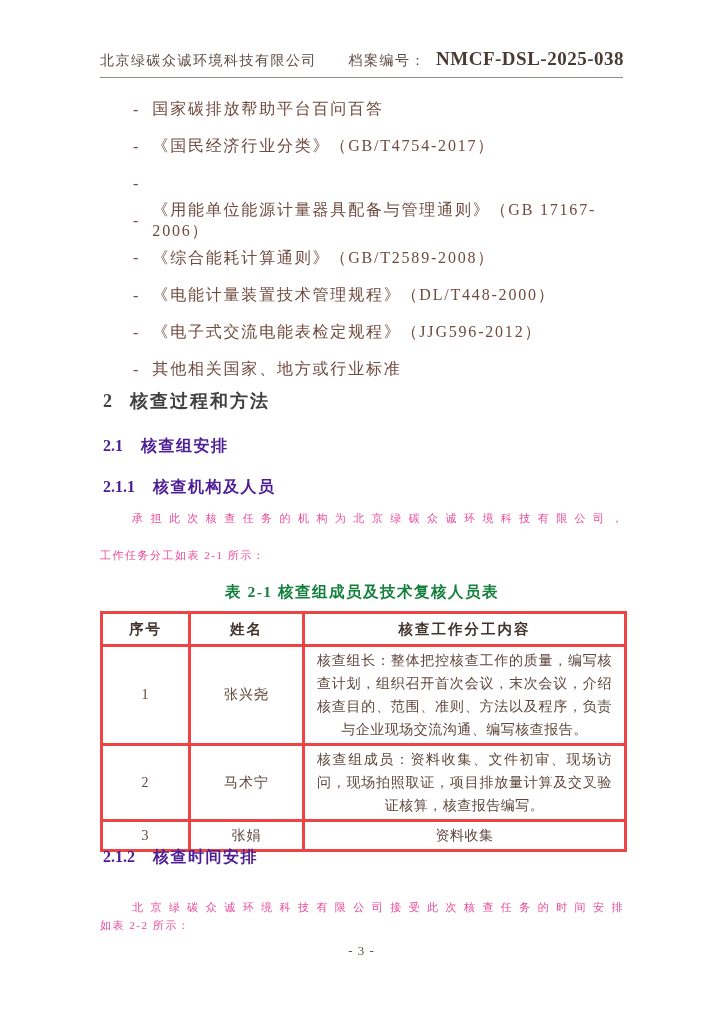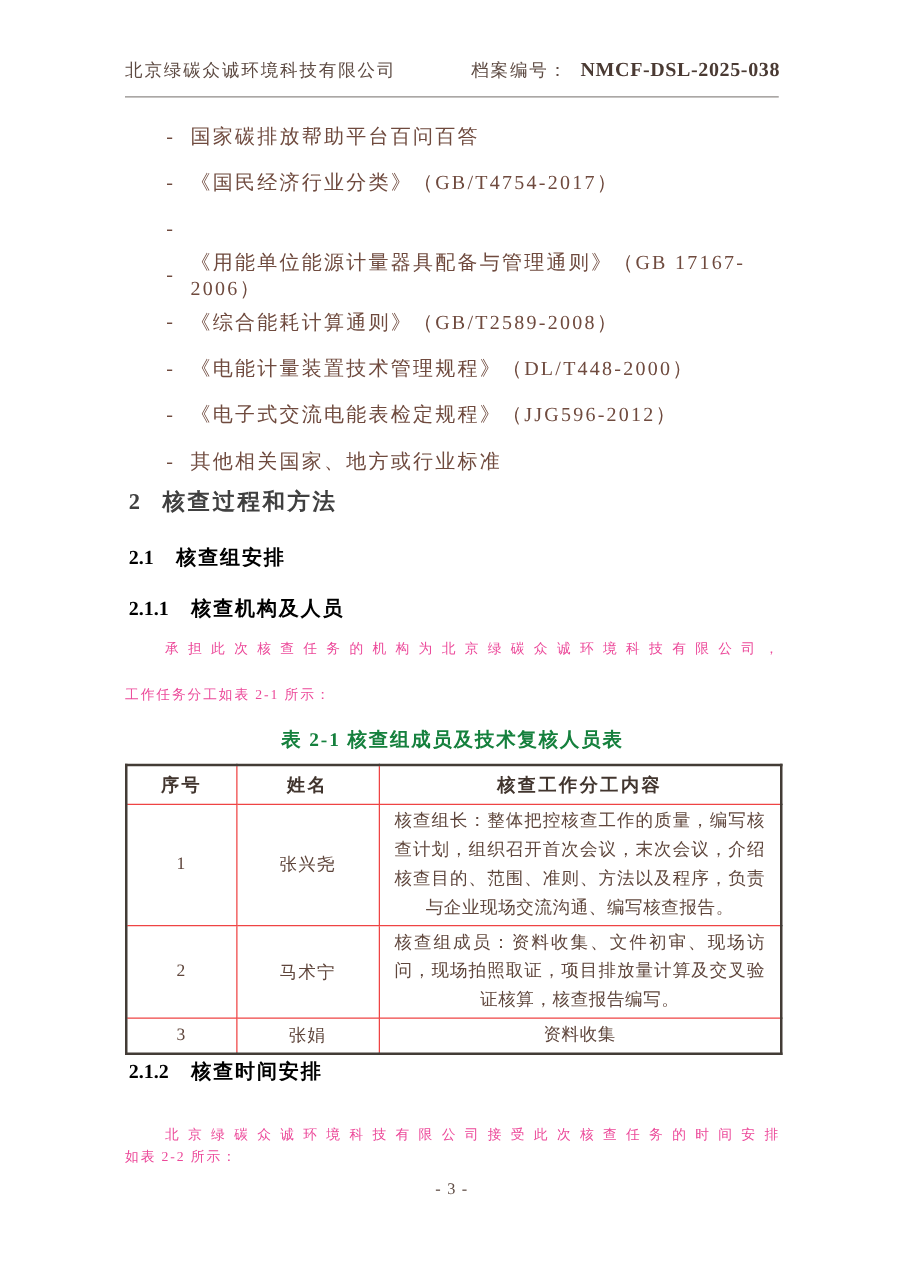--- a/index.html
+++ b/index.html
@@ -12,38 +12,38 @@
 
   
   .doc-header{
     left:100px;top:48px;width:524px;
     display:flex;justify-content:space-between;align-items:baseline;
     font-size:14px;letter-spacing:1.5px;color:#5d4a42;
   }
   .archive{display:flex;align-items:baseline;gap:10px;}
   .archive-no{
     font-family:"Liberation Serif","DejaVu Serif",serif;
-    letter-spacing:0.5px;font-size:16px;font-weight:600;color:#4a3a33;
+    letter-spacing:0.5px;font-size:19px;font-weight:600;color:#4a3a33;
   }
   .header-rule{left:100px;top:77px;width:523px;height:1px;background:#8f8b88;}
 
   
   .ref-list{
     left:133px;top:91px;width:500px;margin:0;padding:0;list-style:none;
   }
   .ref-item{
     height:37.2px;display:flex;align-items:center;
     font-size:16px;letter-spacing:1.8px;color:#6f4a3e;
   }
   .ref-dash{margin-right:14px;letter-spacing:0;}
 
   
   .h-num{margin-right:18px;letter-spacing:0;}
   .h2{left:103px;top:389px;font-size:18px;font-weight:bold;color:#404040;letter-spacing:2px;}
-  .h3{font-size:16px;font-weight:bold;color:#000000;letter-spacing:1.5px;}
+  .h3{font-size:16px;font-weight:bold;color:#4c1d95;letter-spacing:1.5px;}
   .h21{left:103px;top:436px;}
   .h211{left:103px;top:477px;}
   .h212{left:103px;top:847px;}
 
   
   .para-line{
     left:100px;width:524px;font-size:11px;letter-spacing:1.5px;color:#ec4899;
   }
   .p-just{text-align:justify;text-align-last:justify;}
   .indent{padding-left:32px;box-sizing:border-box;}
@@ -56,21 +56,21 @@
   .tbl-caption{
     left:100px;top:582px;width:524px;text-align:center;
     font-size:15.5px;font-weight:bold;color:#15803d;letter-spacing:1.5px;
   }
   table.tbl{
     left:100px;top:611px;width:524px;
     border-collapse:collapse;table-layout:fixed;
     border:2px solid #433c36;
   }
   .tbl th,.tbl td{
-    border:1px solid #ef4444;
+    border:3px solid #ef4444;
     font-size:14px;color:#5f463c;
     padding:2px 12px;vertical-align:middle;
   }
   .tbl th{
     font-weight:bold;color:#41352e;letter-spacing:2px;
     height:26px;text-align:center;font-size:14.5px;
   }
   .col-no{width:88px;}
   .col-name{width:114px;}
   .col-duty{width:322px;}

